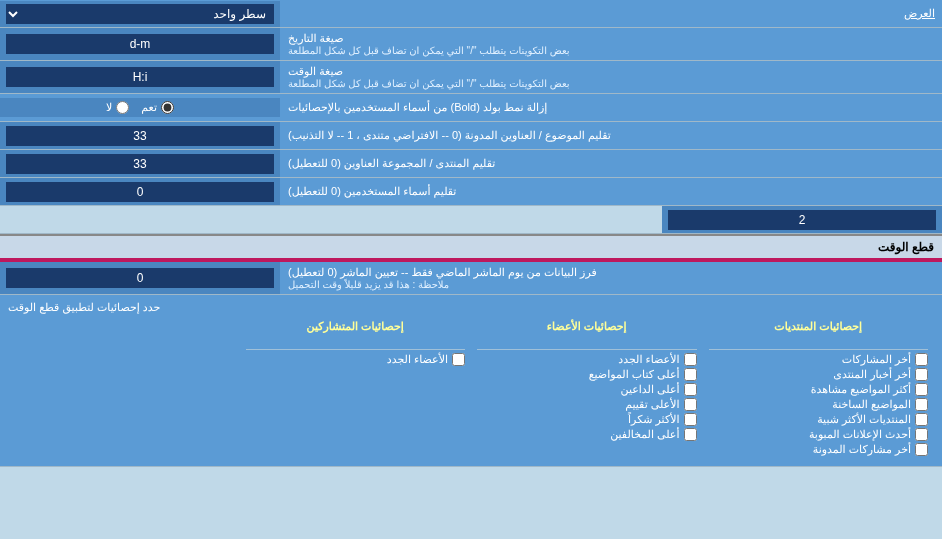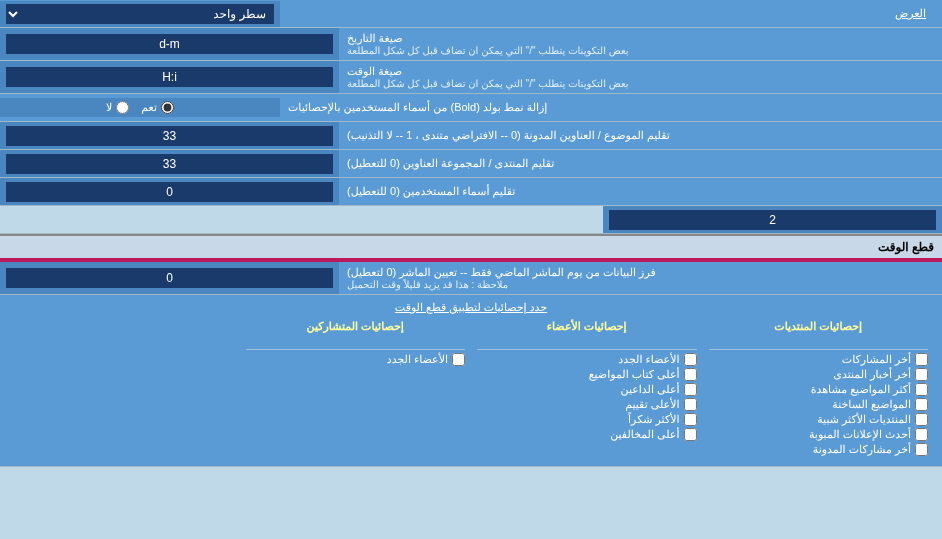--- a/index.html
+++ b/index.html
@@ -35,21 +35,21 @@
       min-width: 400px;
     }
 
     .row-label .sub-text {
       font-size: 10px;
       display: block;
       color: #e0f0ff;
     }
 
     .row-input {
-      width: 339px;
+      width: 280px;
       background: #4a86c0;
       display: flex;
       align-items: center;
       justify-content: center;
       padding: 3px 6px;
     }
 
     .row-input input[type="text"] {
       background: #1a3a6b;
       color: #fff;
@@ -65,21 +65,21 @@
       display: flex;
       align-items: center;
       background: #5b9bd5;
       border-bottom: 1px solid #a0b8c8;
       min-height: 28px;
     }
 
     .top-row-label {
       flex: 1;
       color: #fff;
-      padding: 4px 16px;
+      padding: 4px 7px;
       text-align: right;
       font-size: 11px;
       text-decoration: underline;
     }
 
     .top-row-select {
       width: 280px;
       background: #4a86c0;
       display: flex;
       align-items: center;
@@ -151,23 +151,22 @@
     
     .stats-section {
       background: #5b9bd5;
       padding: 6px 8px;
       border-bottom: 1px solid #a0b8c8;
     }
 
     .stats-label {
       color: #fff;
       font-size: 11px;
-      text-align: center;
+      text-align: left;
       margin-bottom: 4px;
-      text-decoration: underline;
     }
 
     .stats-columns {
       display: flex;
       gap: 0;
       direction: rtl;
     }
 
     .stats-col {
       flex: 1;

